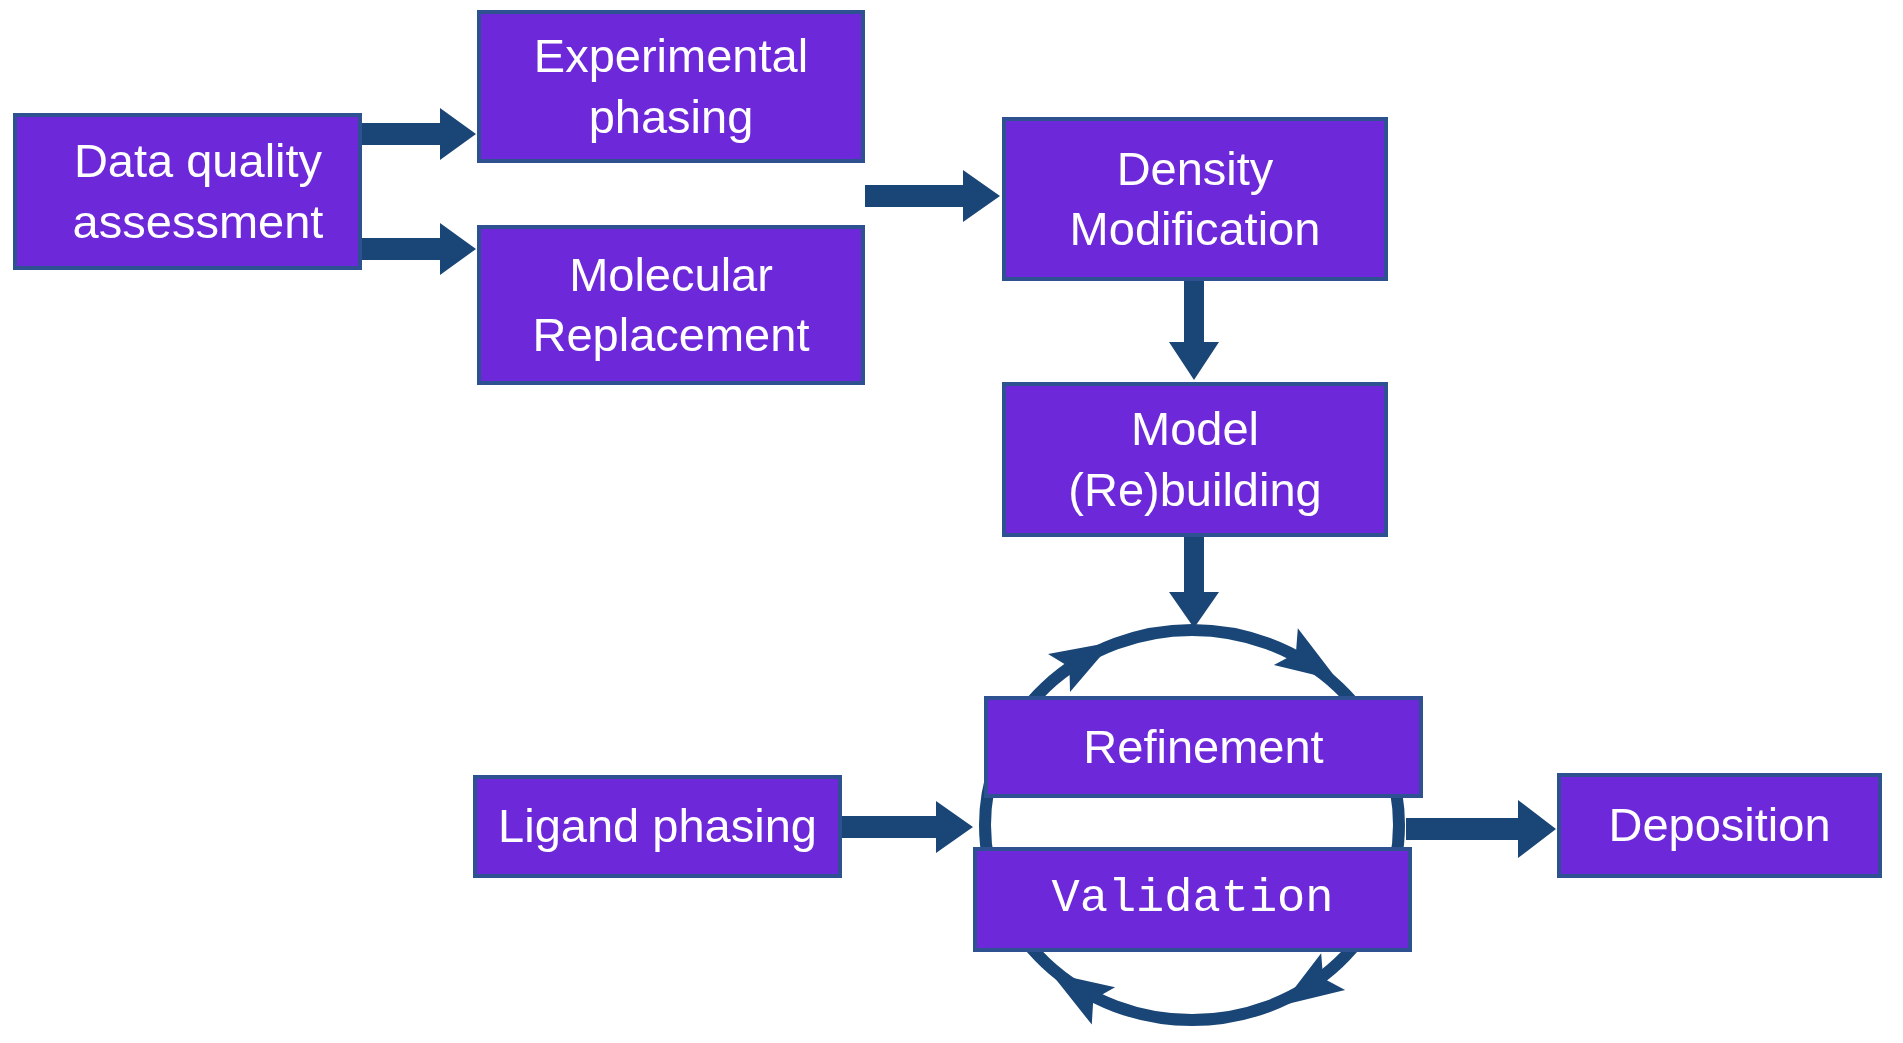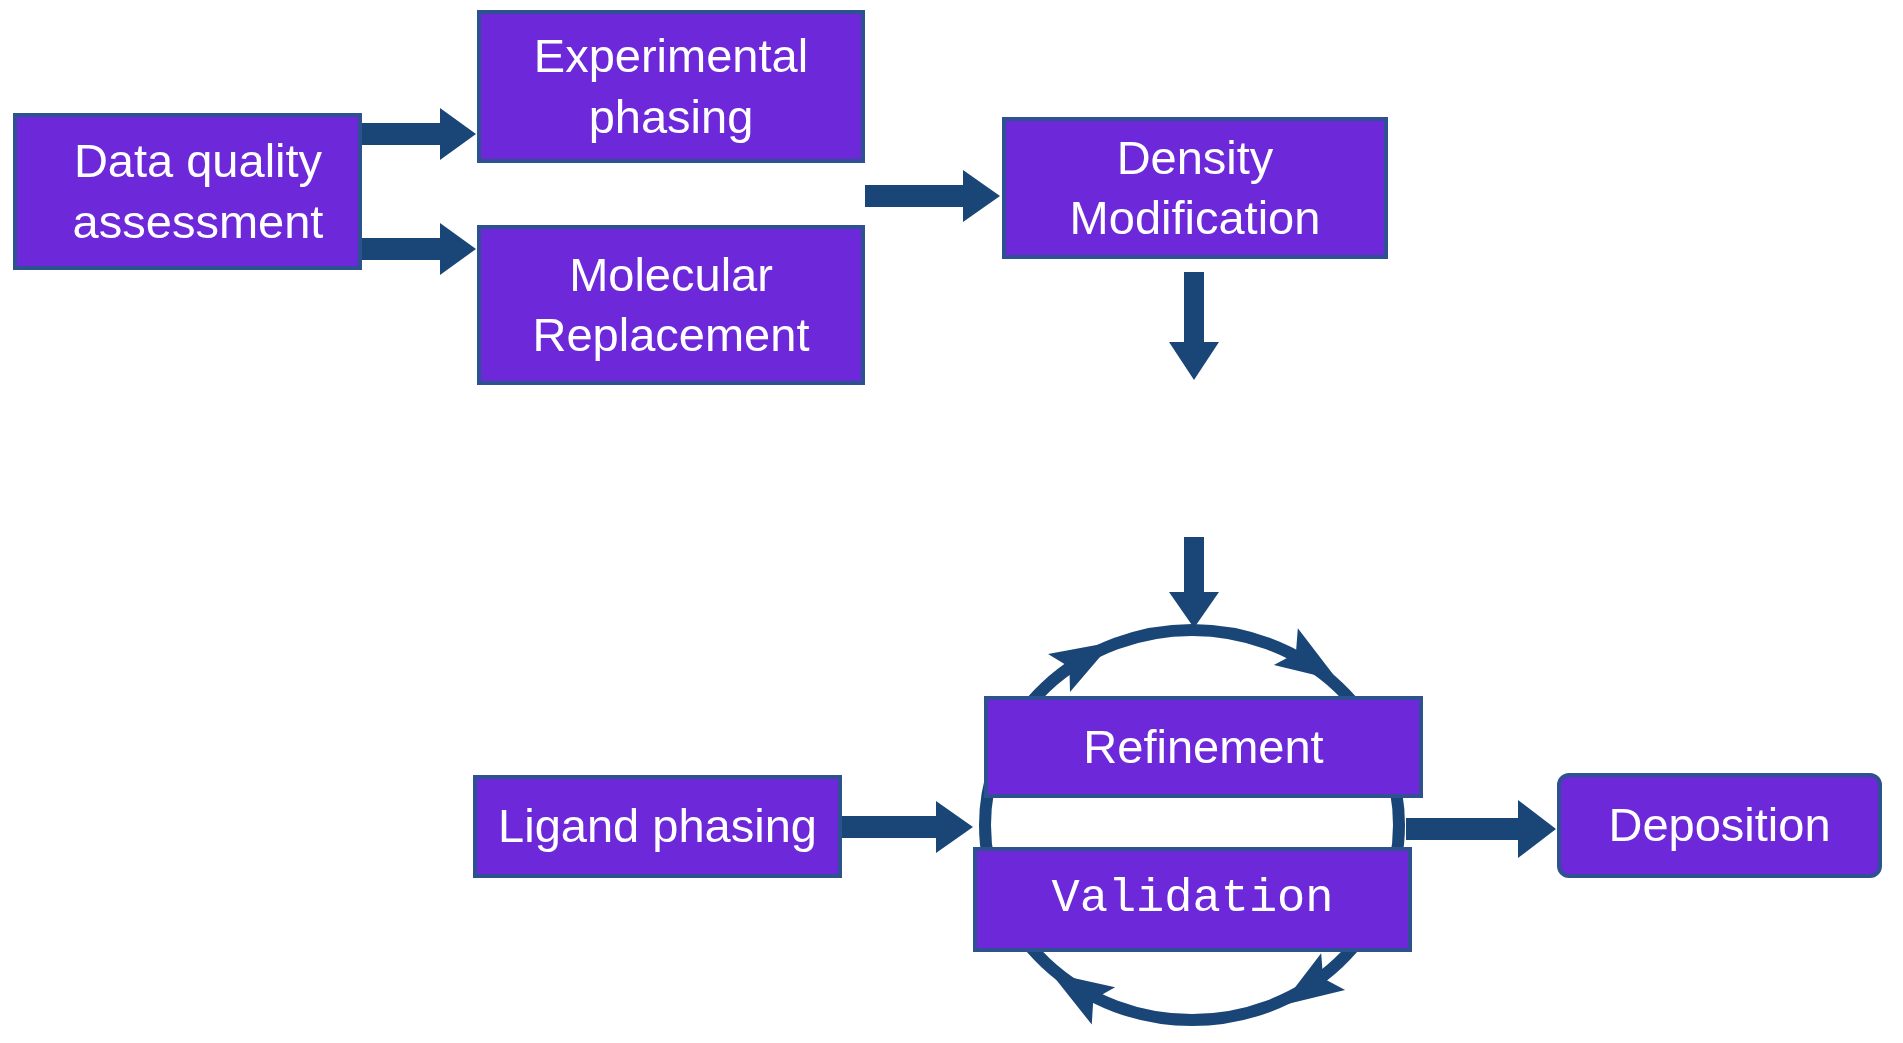--- a/index.html
+++ b/index.html
@@ -81,34 +81,37 @@
   </div>
 
   <div class="fbox" style="left:477px; top:10px; width:388px; height:153px;">
     <span class="box-label">Experimental phasing</span>
   </div>
 
   <div class="fbox" style="left:477px; top:225px; width:388px; height:160px;">
     <span class="box-label">Molecular Replacement</span>
   </div>
 
-  <div class="fbox" style="left:1002px; top:117px; width:386px; height:142px;">
+  <div class="fbox" style="left:1002px; top:117px; width:386px; height:164px;">
     <span class="box-label">Density Modification</span>
   </div>
 
+  <div class="fbox" style="left:1002px; top:382px; width:386px; height:155px;">
+    <span class="box-label">Model (Re)building</span>
+  </div>
 
   <div class="fbox" style="left:973px; top:696px; width:439px; height:102px;margin-left:11px;">
     <span class="box-label">Refinement</span>
   </div>
 
   <div class="fbox" style="left:973px; top:847px; width:439px; height:105px;font-family:Liberation Mono, monospace;">
     <span class="box-label">Validation</span>
   </div>
 
   <div class="fbox" style="left:473px; top:775px; width:369px; height:103px;">
     <span class="box-label">Ligand phasing</span>
   </div>
 
-  <div class="fbox" style="left:1557px; top:773px; width:325px; height:105px;border-radius:12px;">
+  <div class="fbox" style="left:1557px; top:773px; width:325px; height:105px;">
     <span class="box-label">Deposition</span>
   </div>
 
 </div>
 
 </body></html>

